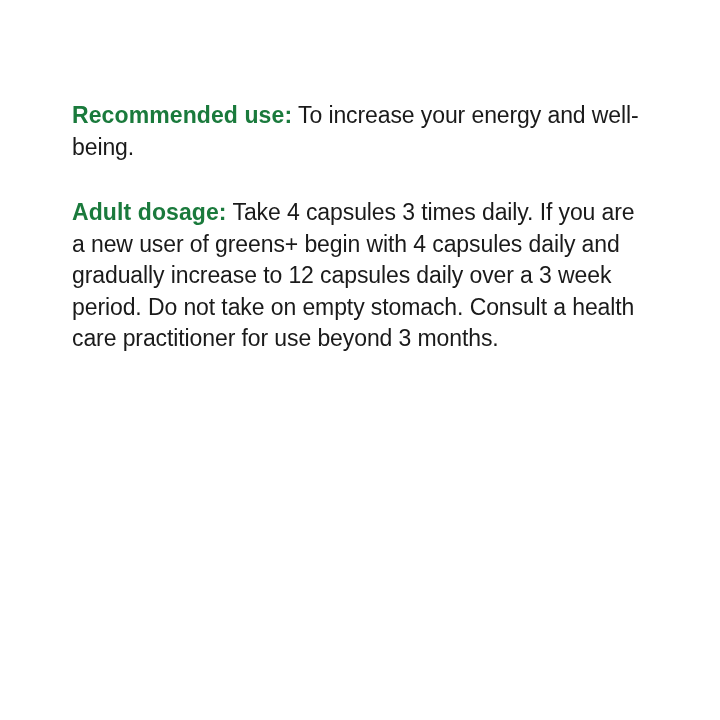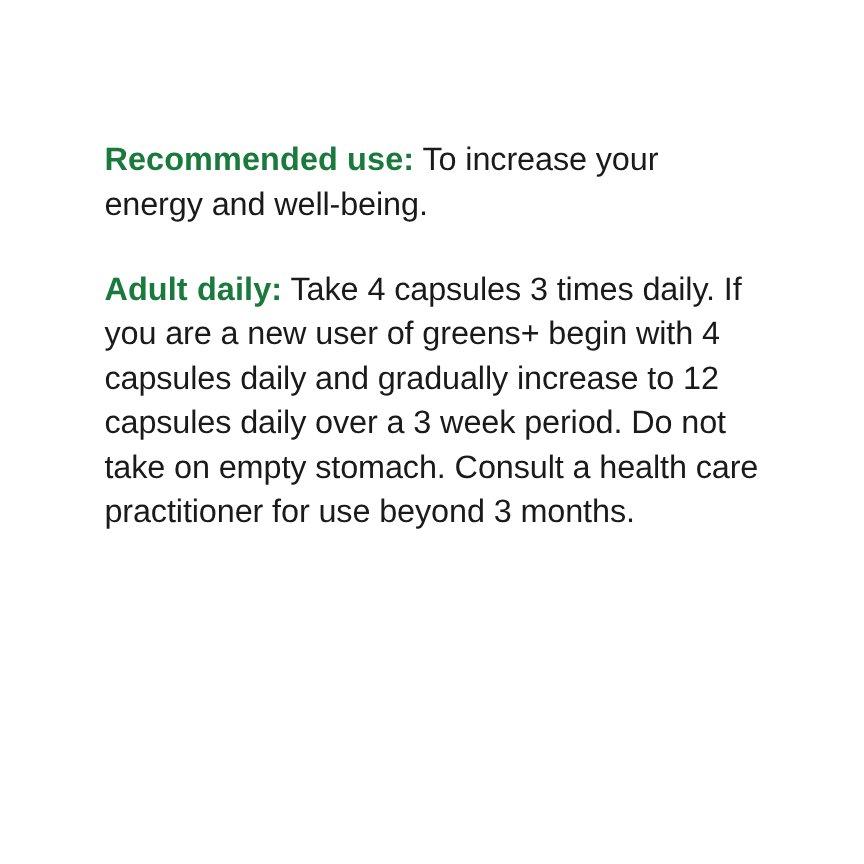--- a/index.html
+++ b/index.html
@@ -21,25 +21,25 @@
     box-sizing: border-box;
     padding: 100px 68px 0 72px;
   }
   .block {
     margin: 0 0 34px 0;
   }
   .block:last-child {
     margin-bottom: 0;
   }
   .para {
-    font-size: 27px;
+    font-size: 23px;
     line-height: 1.37;
     letter-spacing: -0.1px;
     color: #1a1a1a;
-    margin: 15px;
+    margin: 0;
     max-width: 592px;
   }
   .heading {
     color: #1a7a3c;
     font-weight: bold;
     letter-spacing: 0.1px;
   }
   .body-text {
     color: #1a1a1a;
   }
@@ -47,16 +47,16 @@
 </head>
 <body>
 
 <div class="page">
 
   <div class="block">
     <p class="para"><span class="heading">Recommended use:</span><span class="body-text"> To increase your energy and well-being.</span></p>
   </div>
 
   <div class="block">
-    <p class="para"><span class="heading">Adult daily:</span><span class="body-text"> Take 4 capsules 3 times daily. If you are a new user of greens+ begin with 4 capsules daily and gradually increase to 12 capsules daily over a 3 week period. Do not take on empty stomach.  Consult a health care practitioner for use beyond 3 months.</span></p>
+    <p class="para"><span class="heading">Adult dosage:</span><span class="body-text"> Take 4 capsules 3 times daily. If you are a new user of greens+ begin with 4 capsules daily and gradually increase to 12 capsules daily over a 3 week period. Do not take on empty stomach.  Consult a health care practitioner for use beyond 3 months.</span></p>
   </div>
 
 </div>
 
 </body></html>

